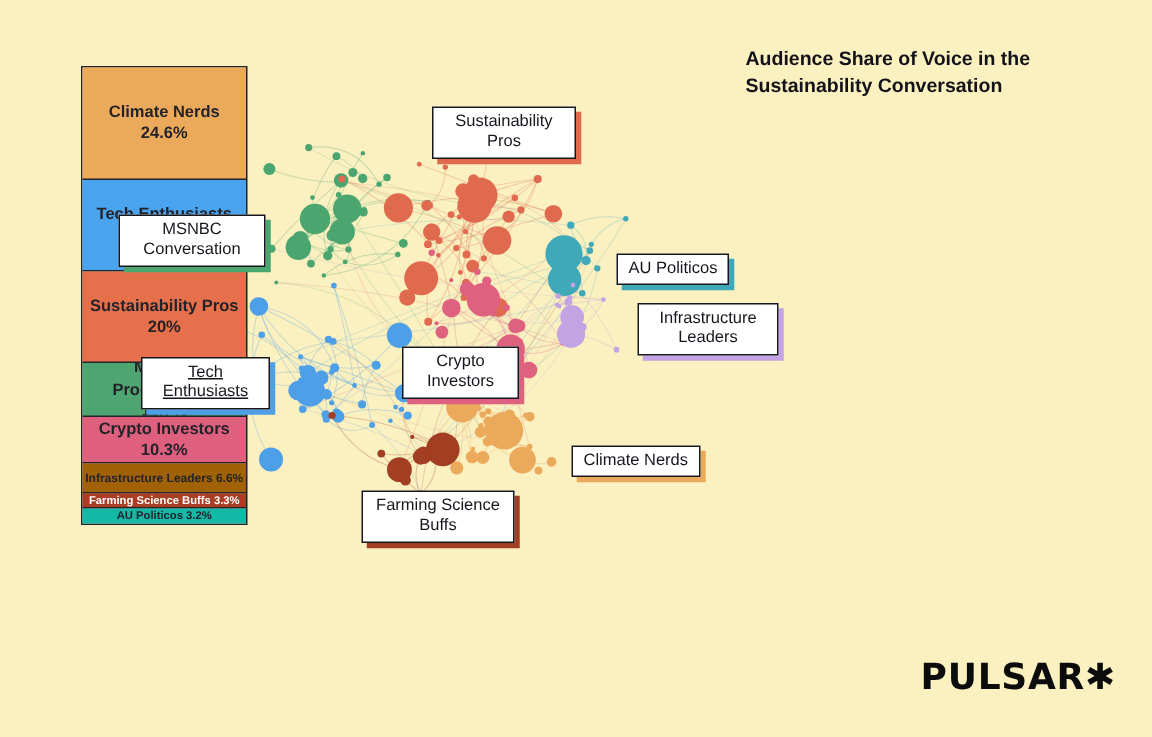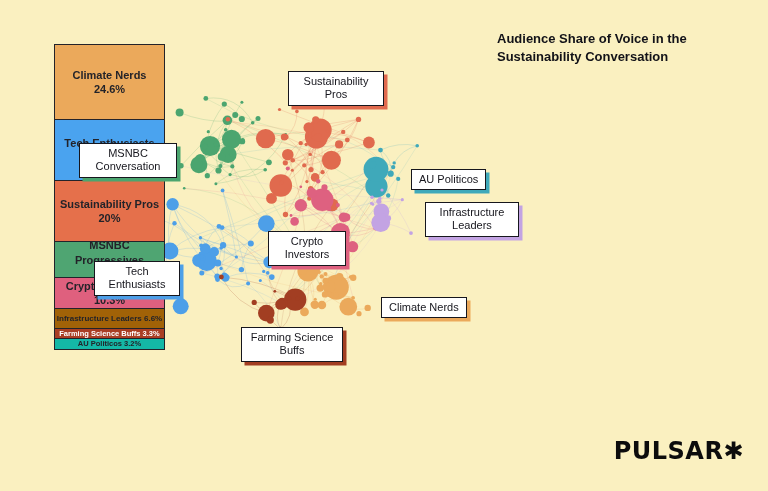--- a/index.html
+++ b/index.html
@@ -531,21 +531,21 @@
         <circle cx="221.4" cy="277.0" r="2.4" fill="#A23E22"></circle>
         <circle cx="280.6" cy="329.2" r="2.4" fill="#A23E22"></circle>
       </g>
     </svg>
   <div id="network-labels">
       <div class="netlabel wrap" style="left: 288px; top: 71px; width: 80px; box-shadow: rgb(224, 106, 78) 3.5px 3.5px 0px;">Sustainability Pros</div>
       <div class="netlabel wrap" style="left: 79px; top: 143px; width: 82px; box-shadow: rgb(75, 165, 111) 3.5px 3.5px 0px;">MSNBC Conversation</div>
       <div class="netlabel" style="left: 411px; top: 137px; box-shadow: rgb(63, 169, 186) 3.5px 3.5px 0px; margin-top: 32px;">AU Politicos</div>
       <div class="netlabel wrap" style="left: 425px; top: 202px; width: 78px; box-shadow: rgb(195, 163, 227) 3.5px 3.5px 0px;">Infrastructure Leaders</div>
       <div class="netlabel wrap" style="left: 268px; top: 231px; width: 62px; box-shadow: rgb(222, 97, 128) 3.5px 3.5px 0px;">Crypto Investors</div>
-      <div class="netlabel wrap" style="left: 94px; top: 261px; width: 70px; box-shadow: rgb(77, 159, 232) 3.5px 3.5px 0px;">Tech Enthusiasts</div>
+      <div class="netlabel wrap" style="left: 94px; top: 238px; width: 70px; box-shadow: rgb(77, 159, 232) 3.5px 3.5px 0px; text-decoration: underline;">Tech Enthusiasts</div>
       <div class="netlabel" style="left: 381px; top: 297px; box-shadow: rgb(235, 169, 91) 3.5px 3.5px 0px;">Climate Nerds</div>
       <div class="netlabel wrap" style="left: 195px; top: 327px; width: 86px; box-shadow: rgb(162, 62, 34) 3.5px 3.5px 0px; margin-left: 46px;">Farming Science Buffs</div>
     </div>
 
   <div class="chart-panel">
     <div class="chart-title">Audience Share of Voice in the Sustainability Conversation</div>
   </div>
   <div id="stacked-bar">
       <div class="seg" style="height: 24.6%; background: rgb(235, 169, 91); color: rgb(35, 35, 41);">
         <div class="seg-label" style="font-size: 11px;">Climate Nerds

